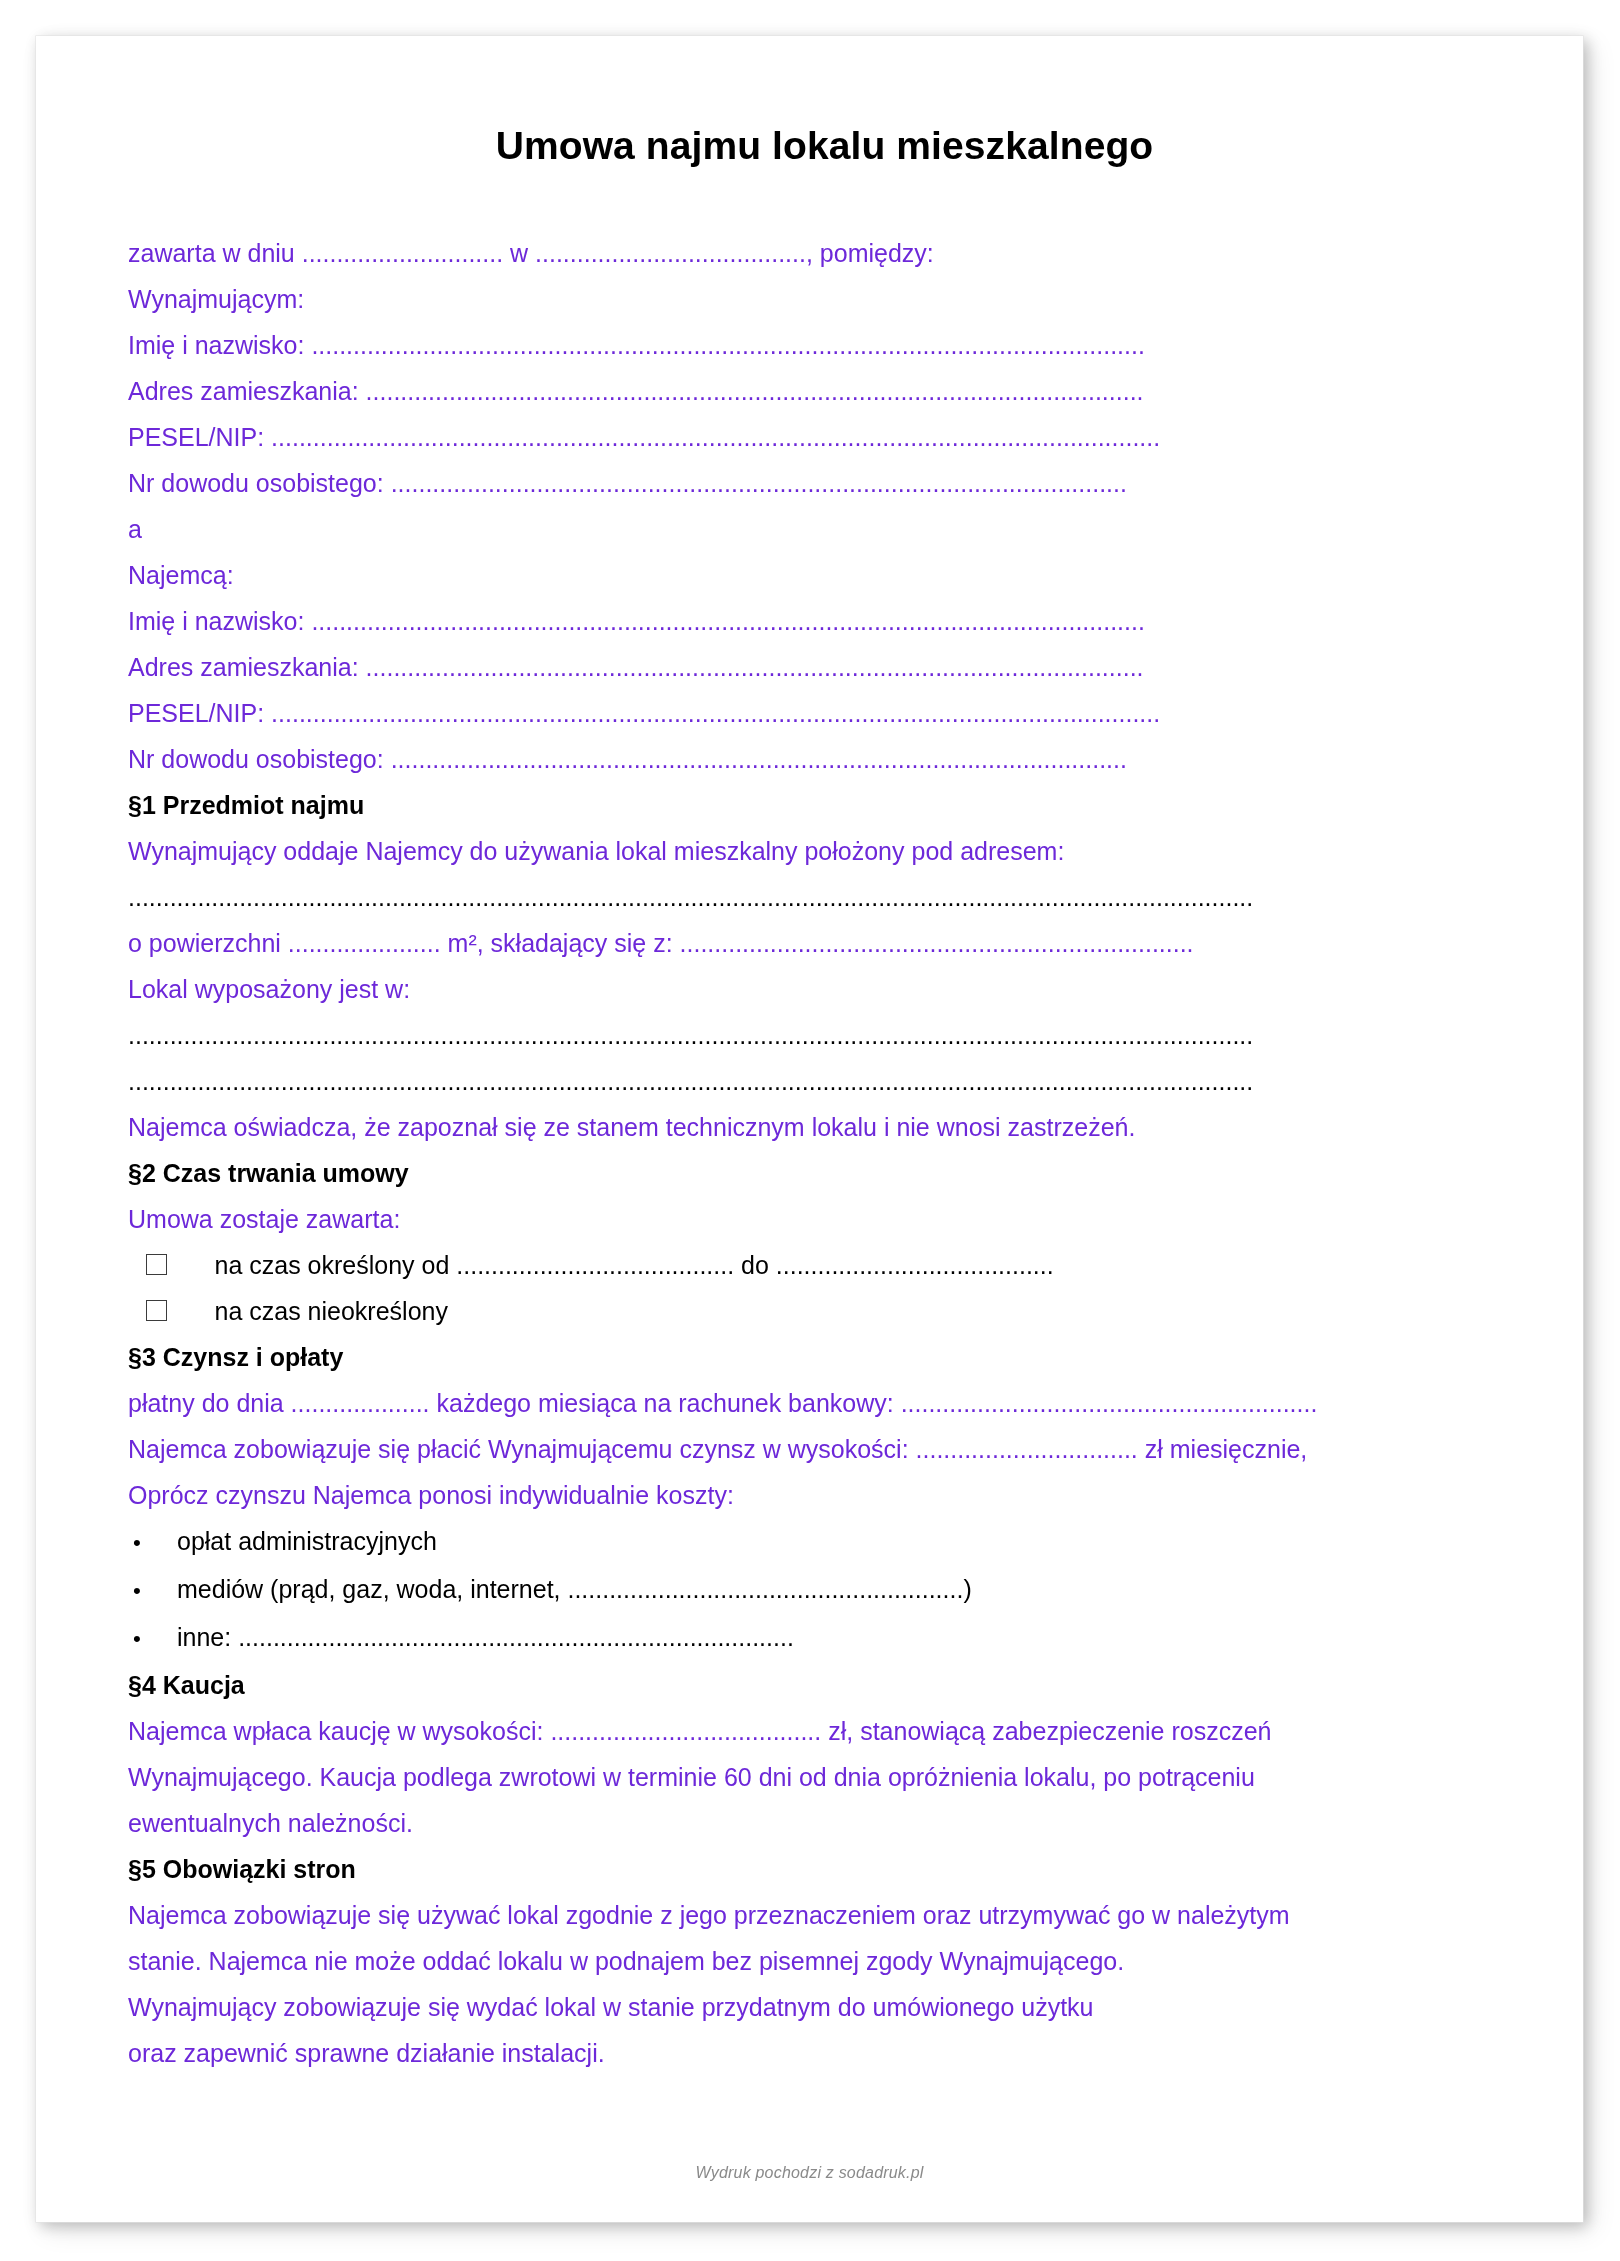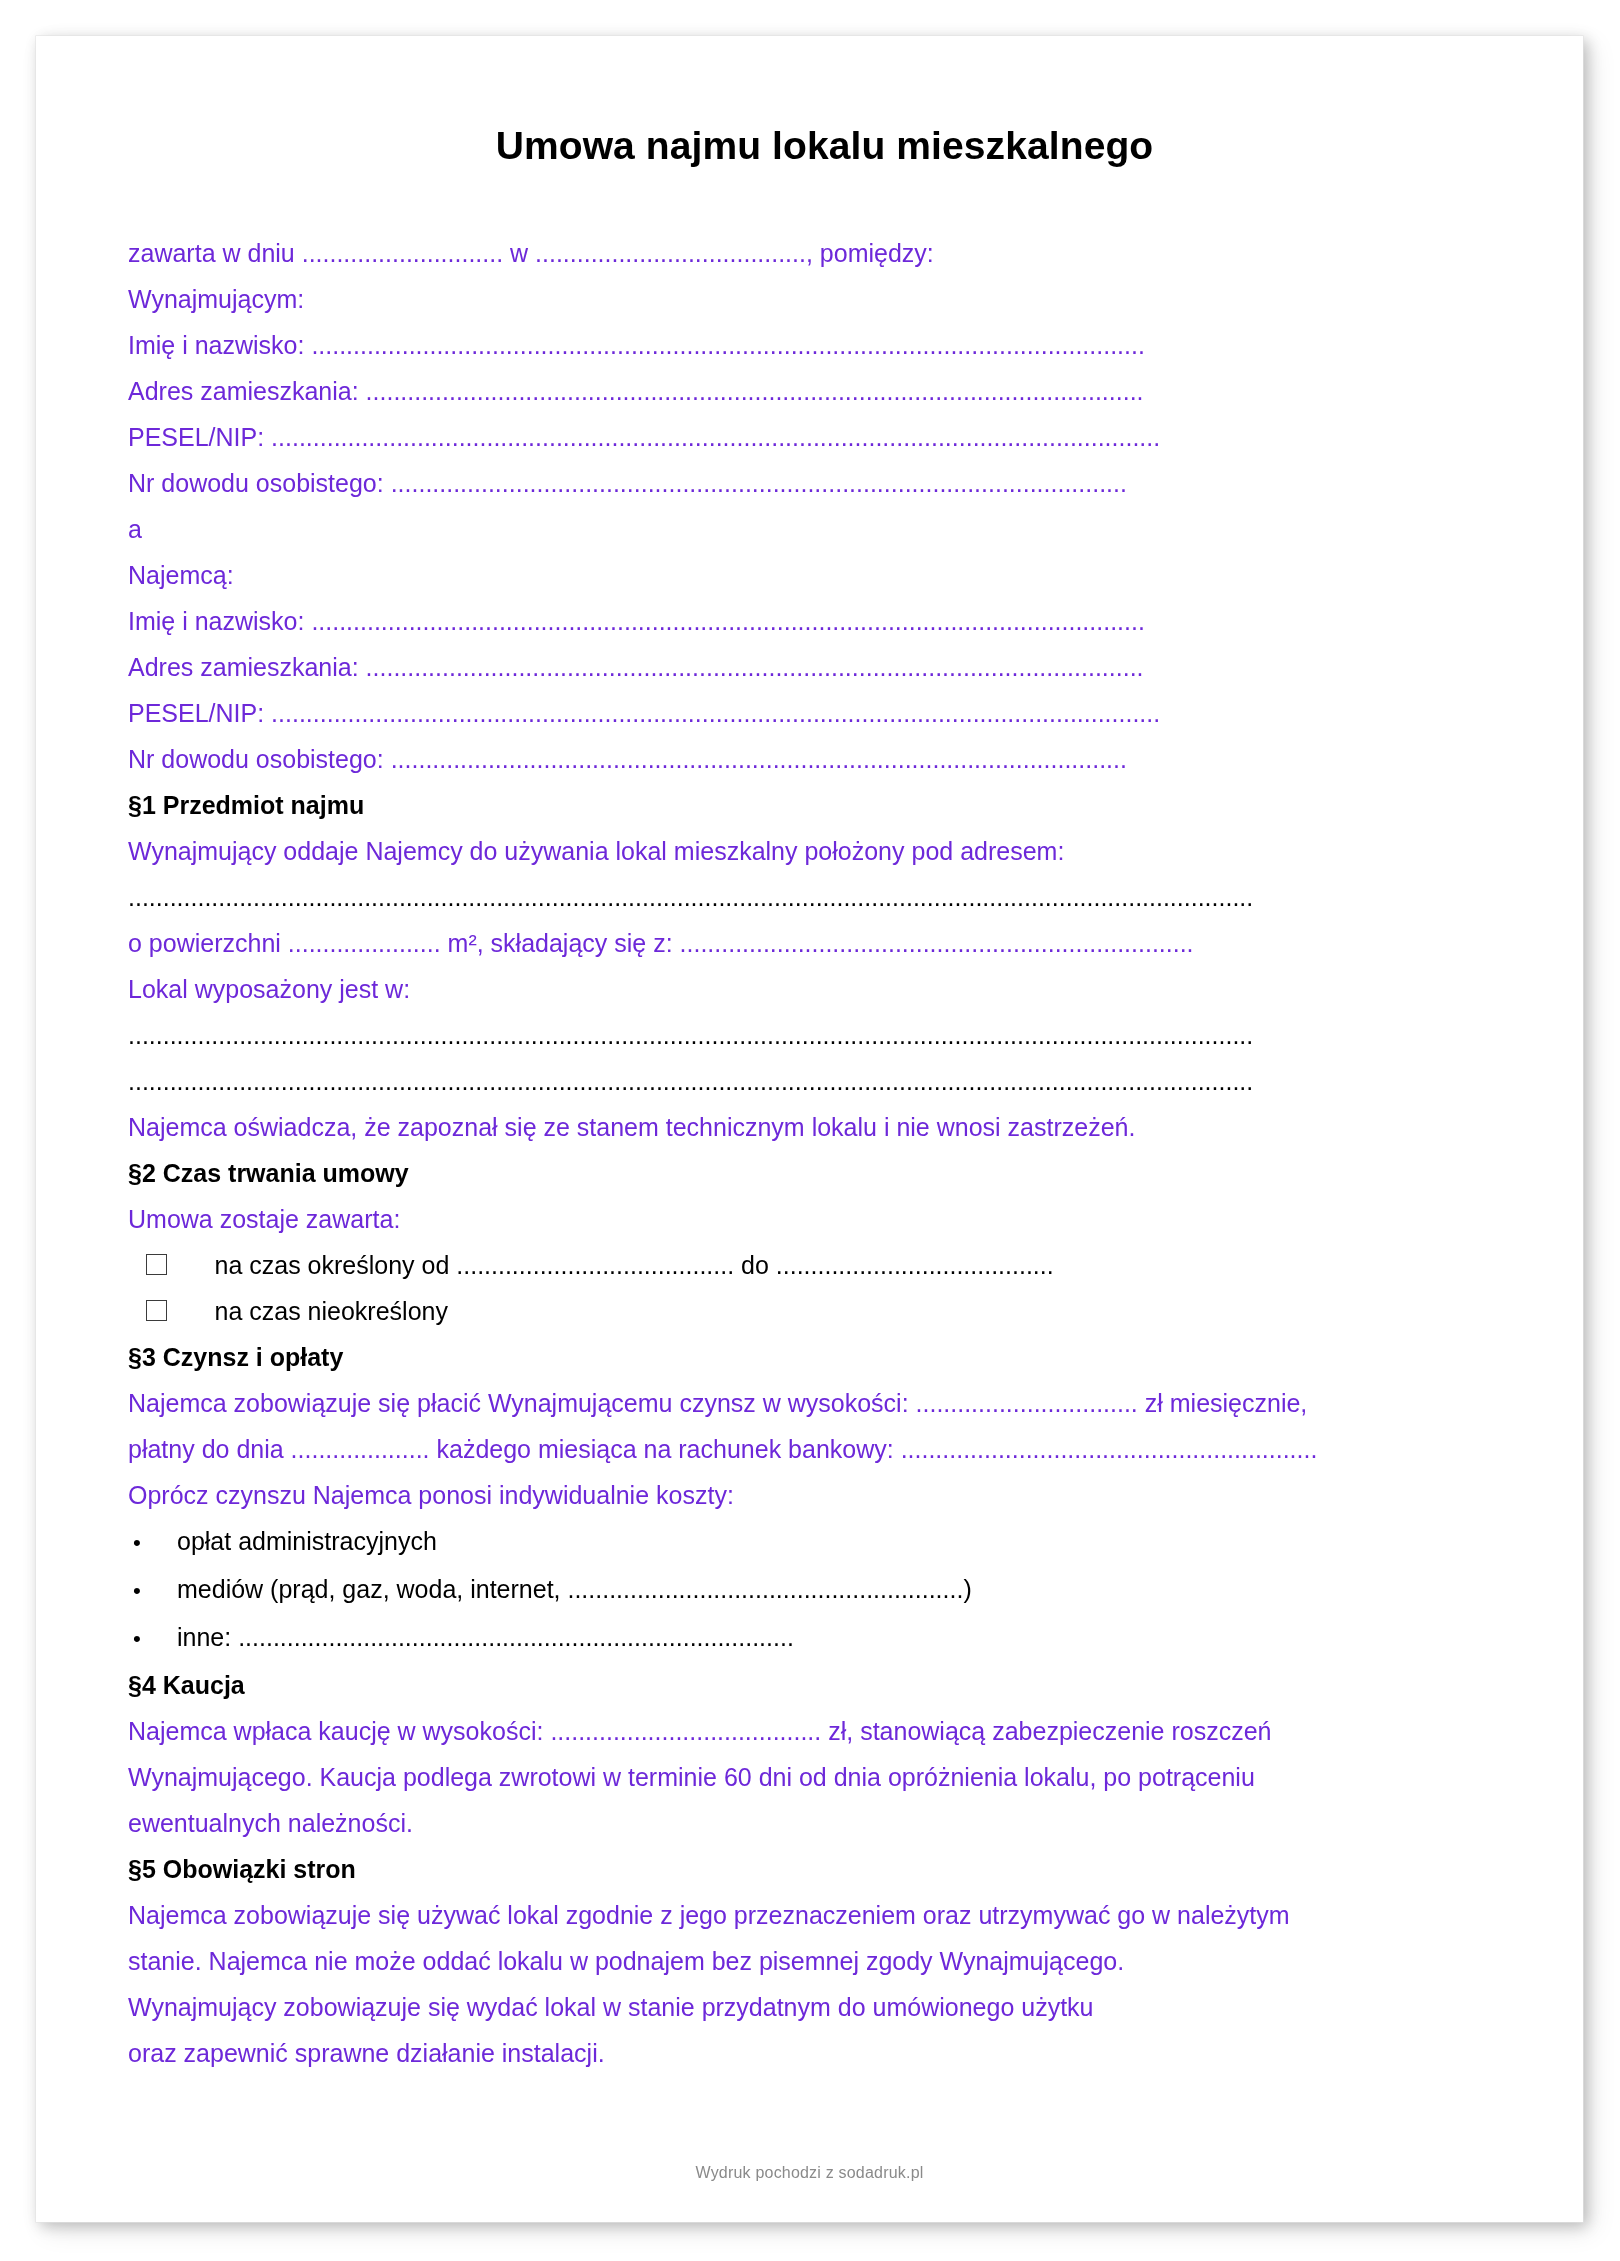--- a/index.html
+++ b/index.html
@@ -126,20 +126,21 @@
   
   .doc-footer {
     position: absolute;
     left: 0;
     right: 0;
     bottom: 40px;
     text-align: center;
     font-size: 16px;
     color: #8a8a8a;
     letter-spacing: 0.2px;
+    font-style: italic;
   }
 </style>
 </head>
 <body>
 
 <div id="page-sheet">
   <div id="doc-body">
 
     <h1 class="doc-title">Umowa najmu lokalu mieszkalnego</h1>
 
@@ -174,22 +175,22 @@
       <span class="checkbox-glyph"></span>
       <span class="check-label">na czas określony od ........................................ do ........................................</span>
     </div>
 
     <div class="check-row">
       <span class="checkbox-glyph"></span>
       <span class="check-label">na czas nieokreślony</span>
     </div>
 
     <div class="section-heading">§3 Czynsz i opłaty</div>
+    <div class="line dots">płatny do dnia .................... każdego miesiąca na rachunek bankowy: ............................................................</div>
     <div class="line dots">Najemca zobowiązuje się płacić Wynajmującemu czynsz w wysokości: ................................ zł miesięcznie,</div>
-    <div class="line dots">płatny do dnia .................... każdego miesiąca na rachunek bankowy: ............................................................</div>
     <div class="line">Oprócz czynszu Najemca ponosi indywidualnie koszty:</div>
 
     <div class="bullet-row">
       <span class="bullet-dot">•</span>
       <span class="bullet-text">opłat administracyjnych</span>
     </div>
     <div class="bullet-row">
       <span class="bullet-dot">•</span>
       <span class="bullet-text">mediów (prąd, gaz, woda, internet, .........................................................)</span>
     </div>

